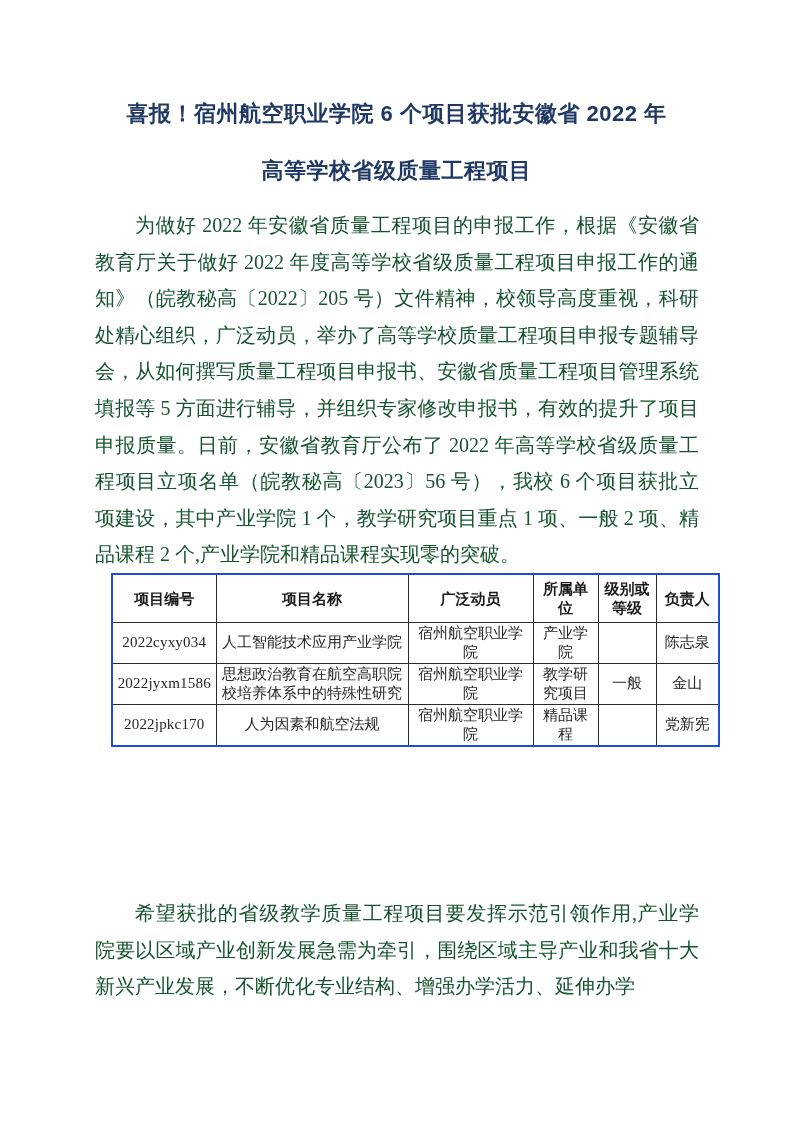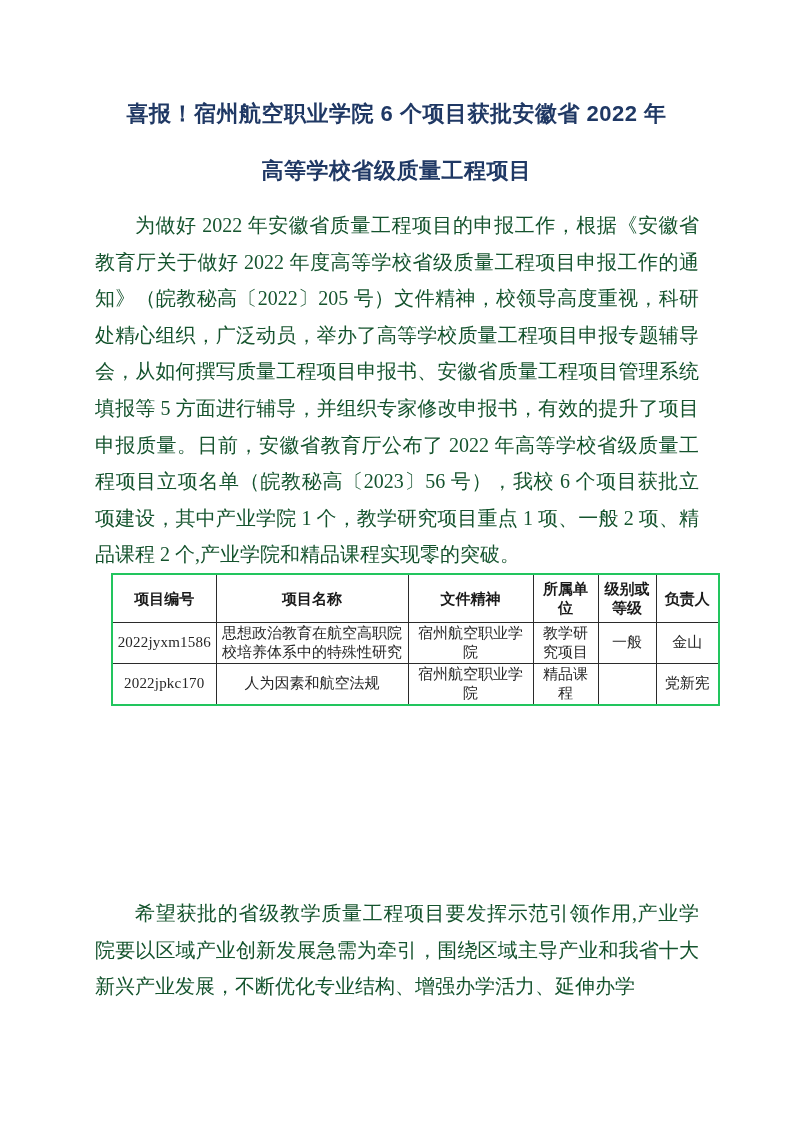--- a/index.html
+++ b/index.html
@@ -39,21 +39,21 @@
   }
   .para1 { top: 207px; }
   .para2 { top: 895px; }
   table.projects {
     position: absolute;
     left: 111px;
     top: 573px;
     width: 607px;
     border-collapse: collapse;
     table-layout: fixed;
-    border: 2px solid #22c55e;
+    border: 2px solid #1d4ed8;
     font-size: 15px;
     color: #262626;
   }
   table.projects th, table.projects td {
     border: 1px solid #2b2b2b;
     text-align: center;
     vertical-align: middle;
     padding: 1px 4px;
     line-height: 19px;
     overflow: hidden;
@@ -84,27 +84,35 @@
       <col style="width:192px">
       <col style="width:125px">
       <col style="width:65px">
       <col style="width:58px">
       <col style="width:63px">
     </colgroup>
     <thead>
       <tr>
         <th>项目编号</th>
         <th>项目名称</th>
-        <th>文件精神</th>
+        <th>广泛动员</th>
         <th>所属单位</th>
         <th>级别或等级</th>
         <th>负责人</th>
       </tr>
     </thead>
     <tbody>
+      <tr>
+        <td class="code">2022cyxy034</td>
+        <td>人工智能技术应用产业学院</td>
+        <td>宿州航空职业学院</td>
+        <td>产业学院</td>
+        <td></td>
+        <td>陈志泉</td>
+      </tr>
       <tr>
         <td class="code">2022jyxm1586</td>
         <td>思想政治教育在航空高职院校培养体系中的特殊性研究</td>
         <td>宿州航空职业学院</td>
         <td>教学研究项目</td>
         <td>一般</td>
         <td>金山</td>
       </tr>
       <tr>
         <td class="code">2022jpkc170</td>

